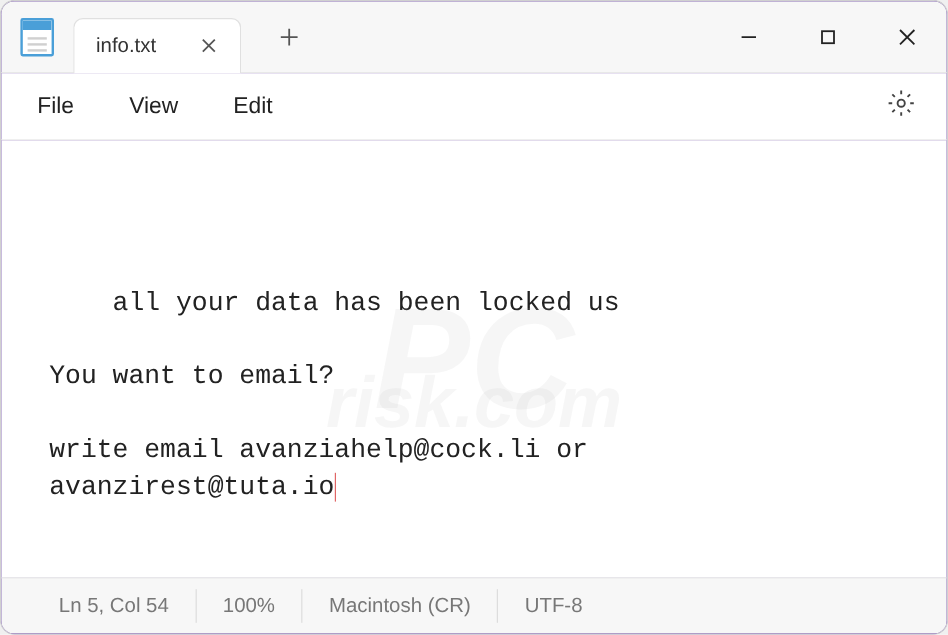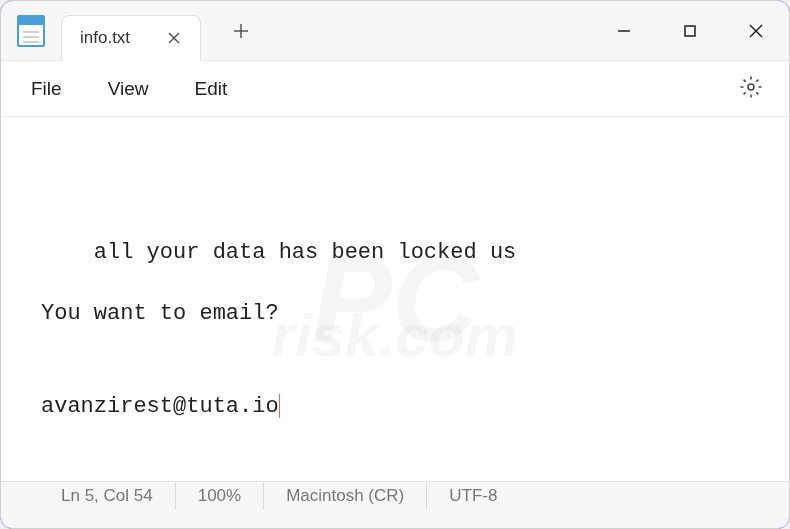--- a/index.html
+++ b/index.html
@@ -160,23 +160,24 @@
       background: #e06666;
       vertical-align: middle;
       animation: blink 1s step-end infinite;
     }
     @keyframes blink {
       50% { opacity: 0; }
     }
     .statusbar {
       height: 50px;
       display: flex;
+      align-items: center;
       background: #f7f7f7;
       border-top: 1px solid #e5e5e5;
-      padding: 0 38px;
+      padding: 0 26px;
       gap: 0;
       font-size: 17px;
       color: #777;
     }
     .status-item {
       padding: 0 22px;
       border-right: 1px solid #ddd;
       height: 28px;
       display: flex;
       align-items: center;
@@ -266,21 +267,21 @@
       <svg width="24" height="24" viewBox="0 0 24 24" fill="none" stroke="#444" stroke-width="1.6">
         <circle cx="12" cy="12" r="3"></circle>
         <path d="M12 1.5v3M12 19.5v3M4.6 4.6l2.1 2.1M17.3 17.3l2.1 2.1M1.5 12h3M19.5 12h3M4.6 19.4l2.1-2.1M17.3 6.7l2.1-2.1"></path>
       </svg>
     </span>
   </div>
 
   <div class="content">
     <div class="watermark">PC</div>
     <div class="watermark-sub">risk.com</div>
-    <span>all your data has been locked us</span><br><br><span>You want to email?</span><br><br><br><span>avanzirest@tuta.io</span><span class="text-cursor"></span>
+    <span>all your data has been locked us</span><br><br><span>You want to email?</span><br><br><span>write email avanziahelp@cock.li or</span><br><span>avanzirest@tuta.io</span><span class="text-cursor"></span>
   </div>
 
   <div class="statusbar">
     <span class="status-item">Ln 5, Col 54</span>
     <span class="status-item">100%</span>
     <span class="status-item">Macintosh (CR)</span>
     <span class="status-item">UTF-8</span>
   </div>
 
 </div>

